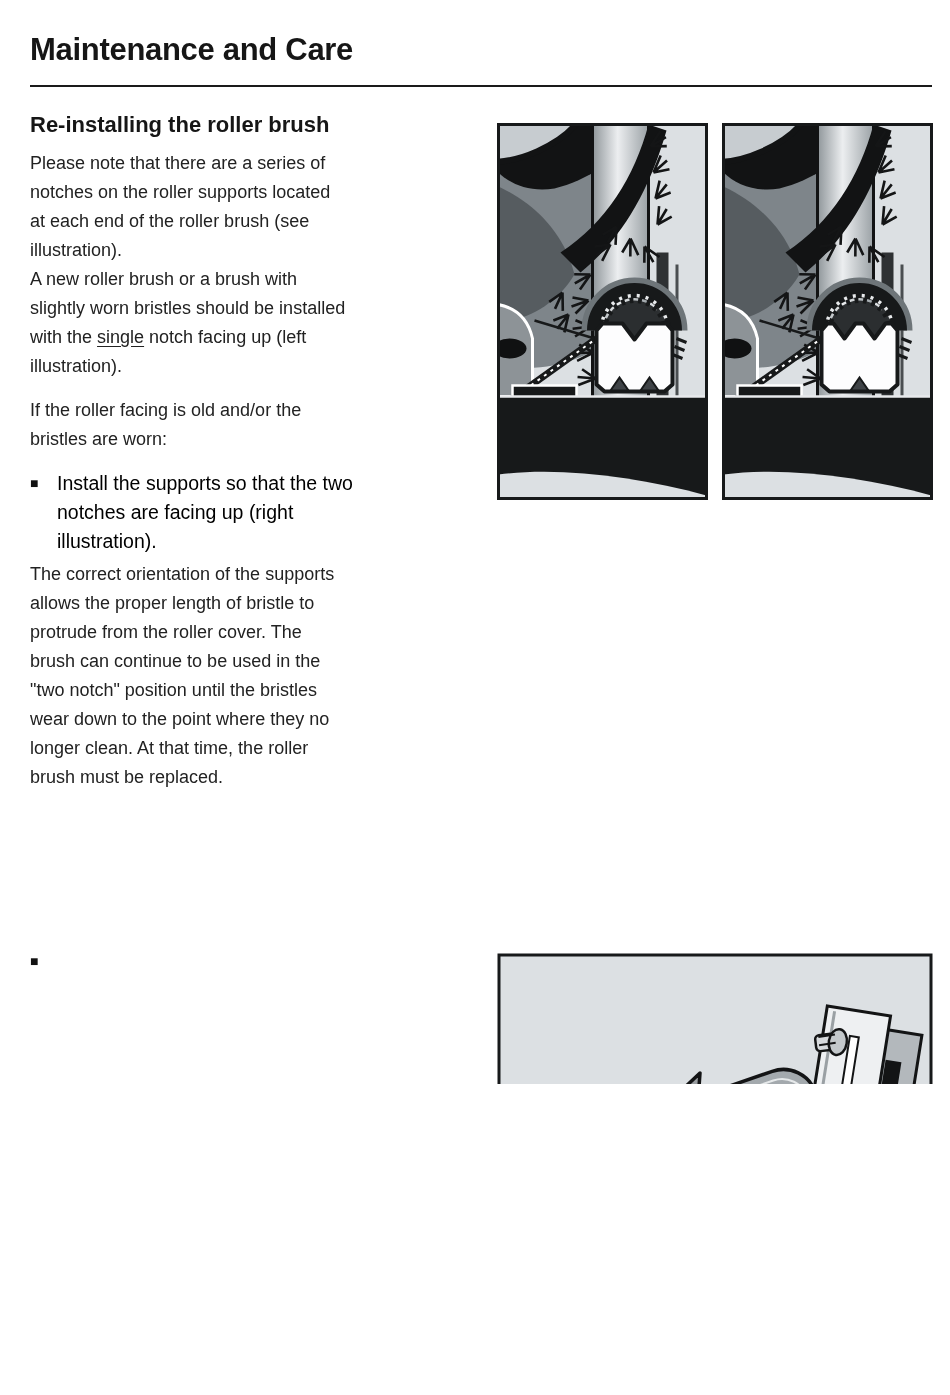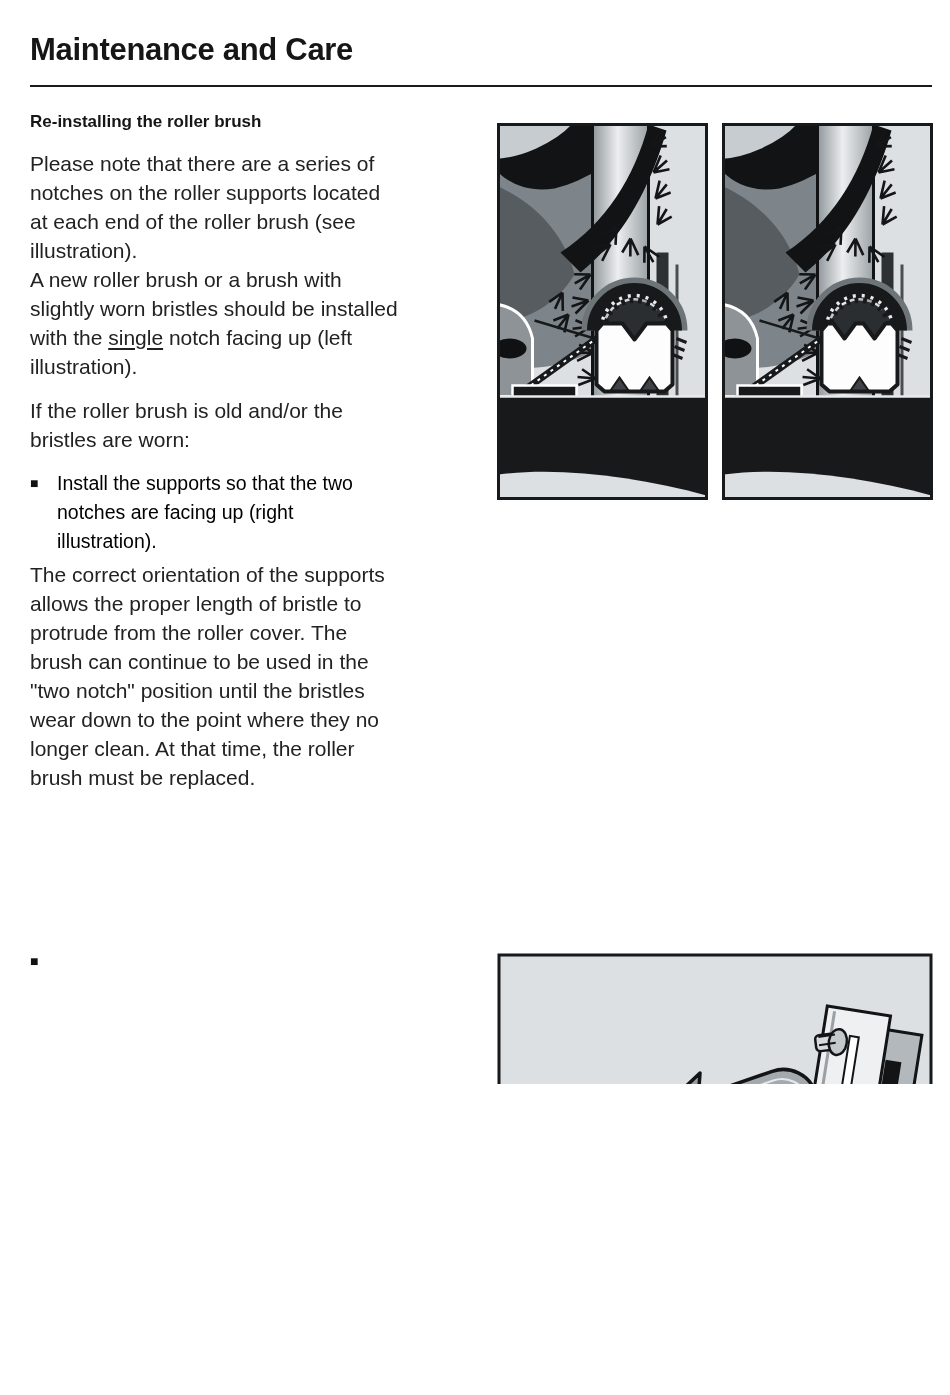--- a/index.html
+++ b/index.html
@@ -15,25 +15,25 @@
     position:absolute;left:30px;top:32px;
     font-size:31px;font-weight:bold;letter-spacing:-0.3px;
     color:#161616;
   }
   .rule{
     position:absolute;left:30px;top:85px;
     width:902px;height:2px;background:#1a1a1a;
   }
   .subheading{
     position:absolute;left:30px;top:112px;
-    font-size:17px;font-weight:bold;color:#161616;text-align:center;
+    font-size:22px;font-weight:bold;color:#161616;text-align:center;
   }
   .textblock{
     position:absolute;left:30px;width:470px;
-    font-size:21px;line-height:29px;color:#222;
+    font-size:18px;line-height:29px;color:#222;
     white-space:pre-line;
   }
   .b1{top:149px;}
   .b2{top:396px;}
   .b3{top:560px;}
   .bullet{
     position:absolute;left:30px;width:470px;
     display:flex;align-items:flex-start;
   }
   .bullet .marker{
@@ -65,21 +65,21 @@
   <div class="subheading">Re-installing the roller brush</div>
 
   <div class="textblock b1"><span>Please note that there are a series of
 notches on the roller supports located
 at each end of the roller brush (see
 illustration).</span><br><span>A new roller brush or a brush with
 slightly worn bristles should be installed
 with the </span><u>single</u><span> notch facing up (left
 illustration).</span></div>
 
-  <div class="textblock b2">If the roller brush is old and/or the
+  <div class="textblock b2">If the roller facing is old and/or the
 bristles are worn:</div>
 
   <div class="bullet bl1">
     <span class="marker">■</span>
     <span class="btext">Install the supports so that the two
 notches are facing up (right
 illustration).</span>
   </div>
 
   <div class="textblock b3">The correct orientation of the supports

